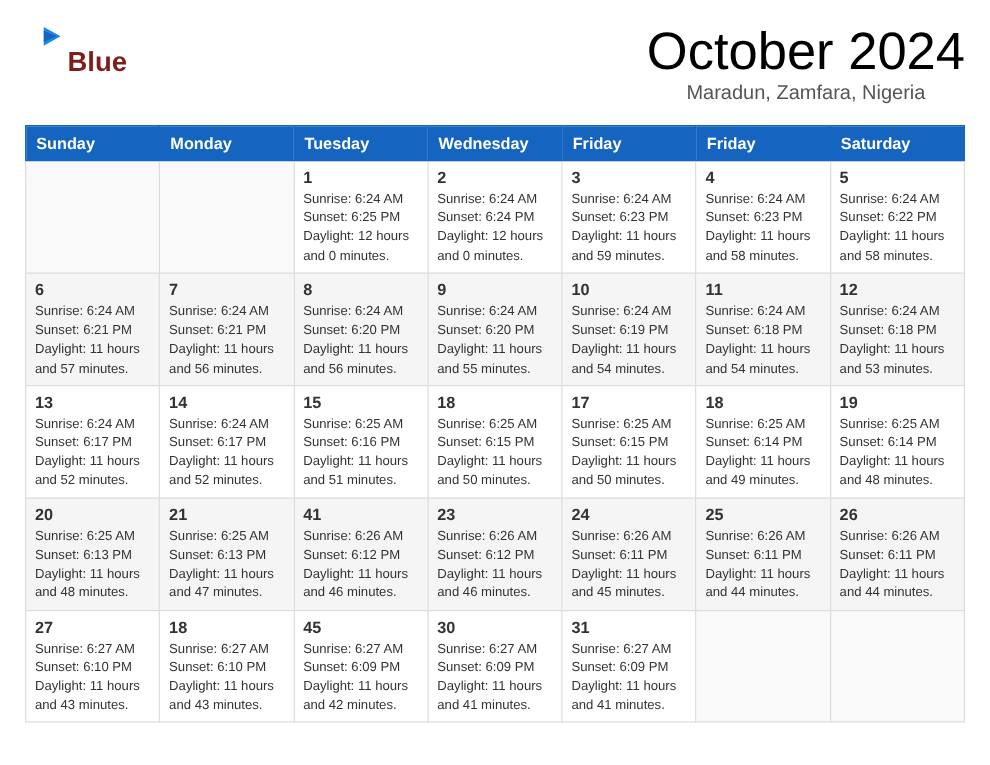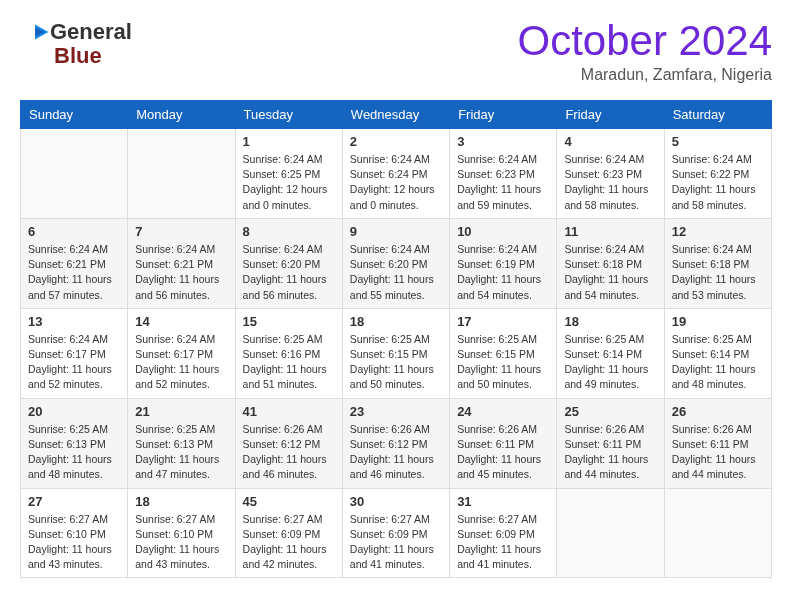--- a/index.html
+++ b/index.html
@@ -36,39 +36,40 @@
     .logo-row {
       display: flex;
       align-items: center;
     }
     .title-block {
       text-align: right;
     }
     .month-title {
       font-size: 42px;
       font-weight: 300;
-      color: #6d28d9;
+      color: #000000;
       line-height: 1;
     }
     .subtitle {
       font-size: 16px;
       color: #555;
       margin-top: 4px;
+      text-align: center;
     }
     table {
       width: 100%;
       border-collapse: collapse;
       font-size: 11px;
     }
     thead tr {
       background-color: #1565c0;
     }
     thead th {
       color: #fff;
-      font-weight: normal;
+      font-weight: bold;
       font-size: 13px;
       padding: 6px 8px;
       text-align: left;
       border: 1px solid #1565c0;
     }
     tbody tr {
       vertical-align: top;
     }
     tbody tr:nth-child(odd) {
       background-color: #fff;
@@ -101,23 +102,20 @@
 </head>
 <body>
 
 <div class="header">
   <div class="logo">
     <div class="logo-row">
       <svg class="logo-icon" viewBox="0 0 40 24" xmlns="http://www.w3.org/2000/svg">
         <polygon points="20,2 38,12 20,22" fill="#1e88e5"></polygon>
         <polygon points="20,6 34,12 20,18" fill="#1565c0"></polygon>
       </svg>
-      <span class="logo-text">
-        <span style="color:#333;">General</span>
-      </span>
     </div>
     <span class="logo-text" style="color:#7f1d1d; font-size:22px; font-weight:bold; margin-left:34px;">Blue</span>
   </div>
   <div class="title-block">
     <div class="month-title">October 2024</div>
     <div class="subtitle">Maradun, Zamfara, Nigeria</div>
   </div>
 </div>
 
 <table>

